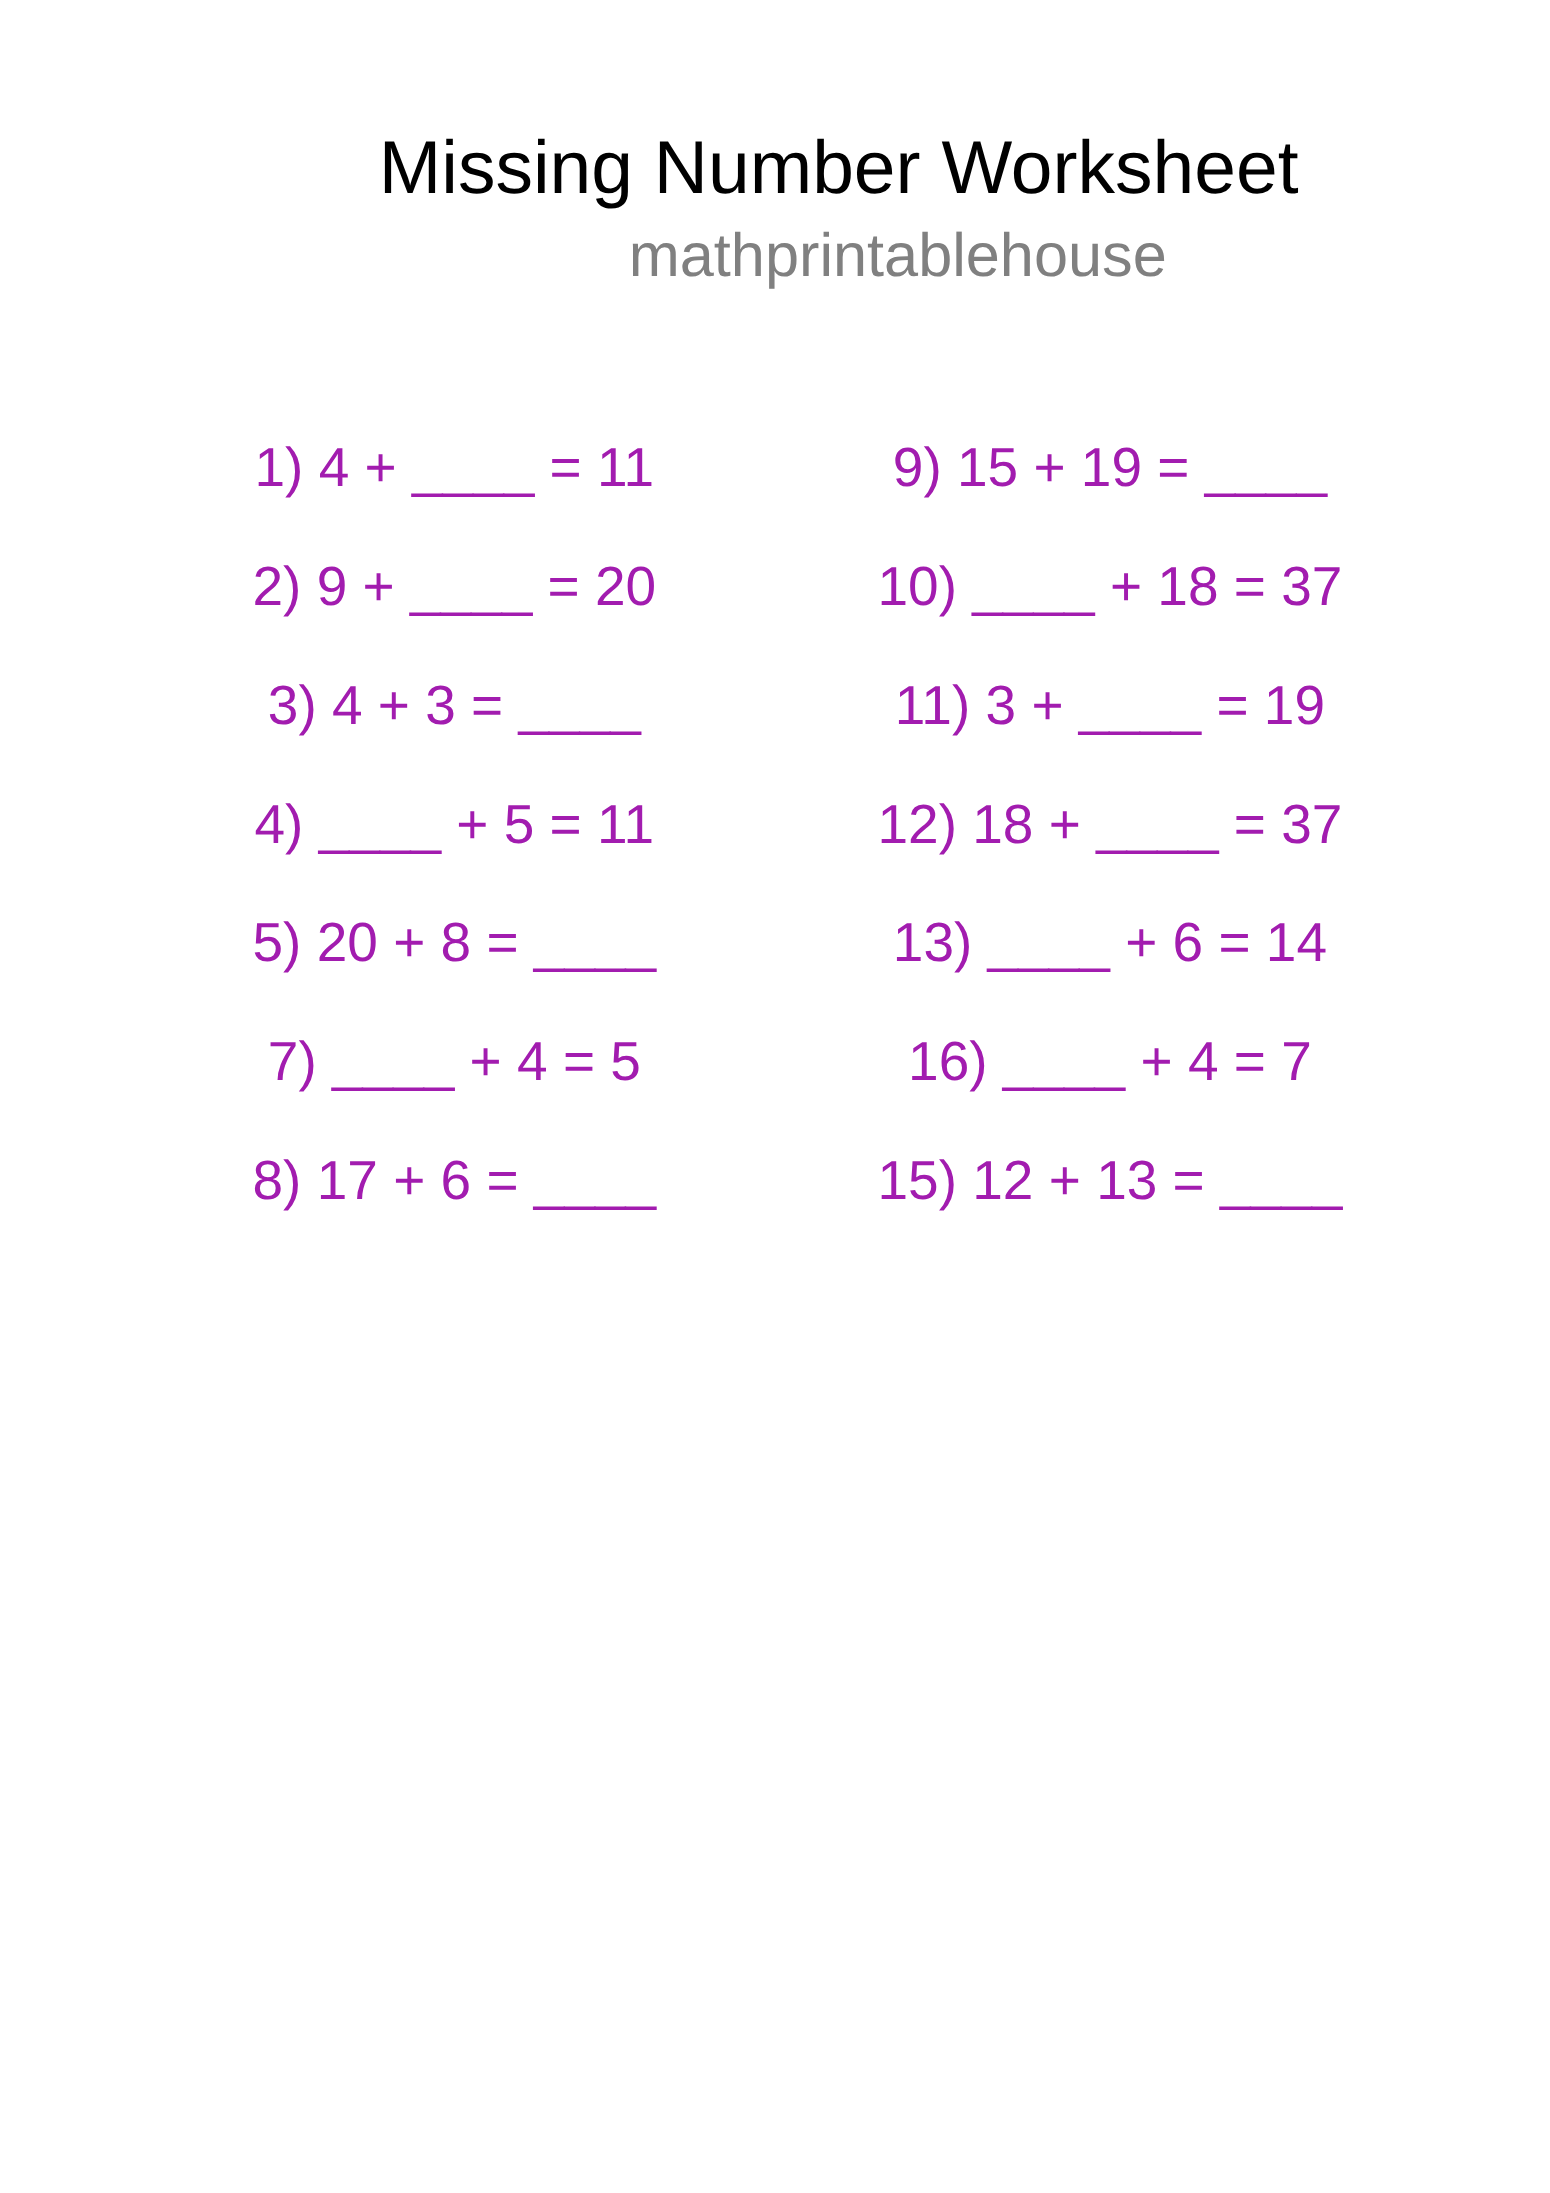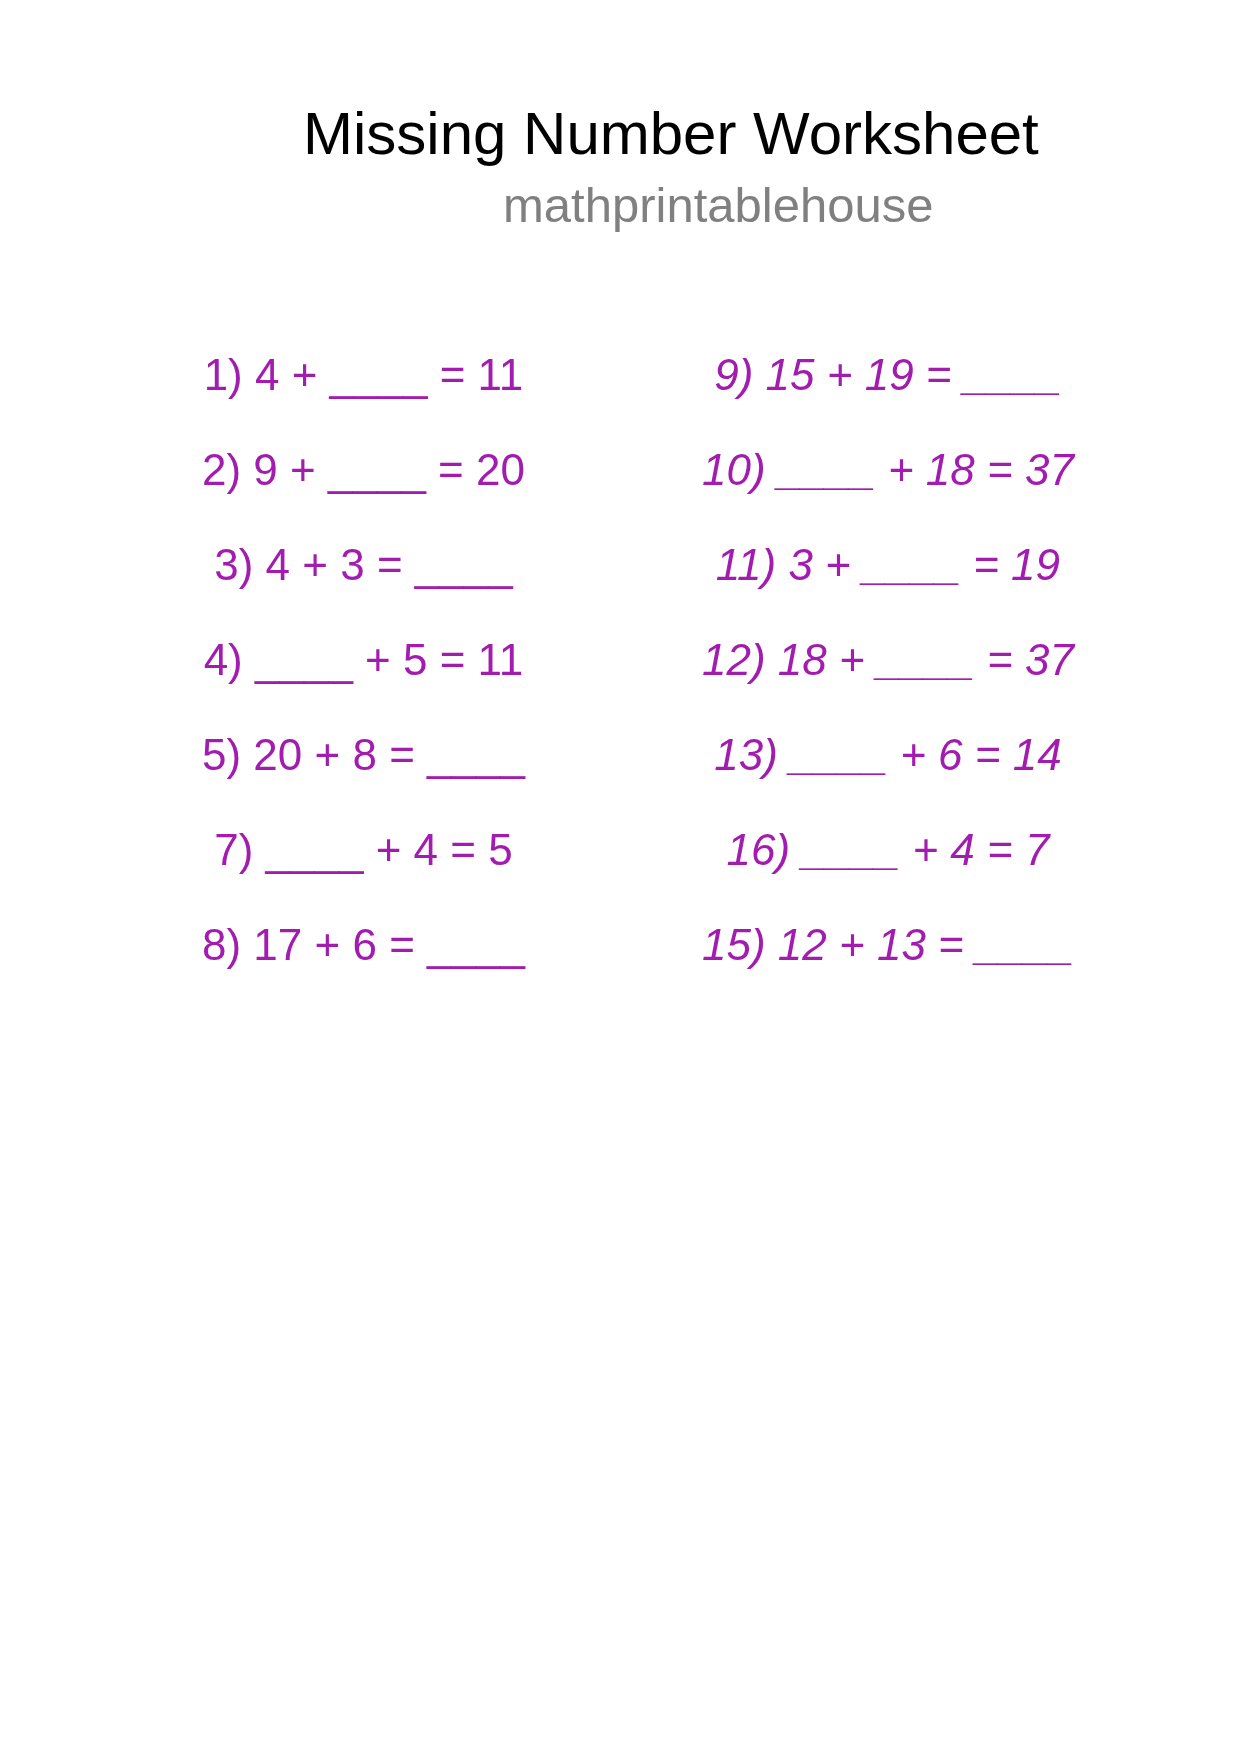--- a/index.html
+++ b/index.html
@@ -31,21 +31,21 @@
       font-size: 49px;
       line-height: 42px;
       white-space: nowrap;
       color: #808080;
     }
     .column {
       position: absolute;
       top: 353px;
     }
     .column.left { left: 202px; }
-    .column.right { left: 702px; font-style: italic; }
+    .column.right { left: 702px; }
     .problem {
       height: 95px;
       font-size: 44px;
       line-height: 44px;
       white-space: pre;
       color: #a21caf;
       text-align: center;
     }
   </style>
 </head>

